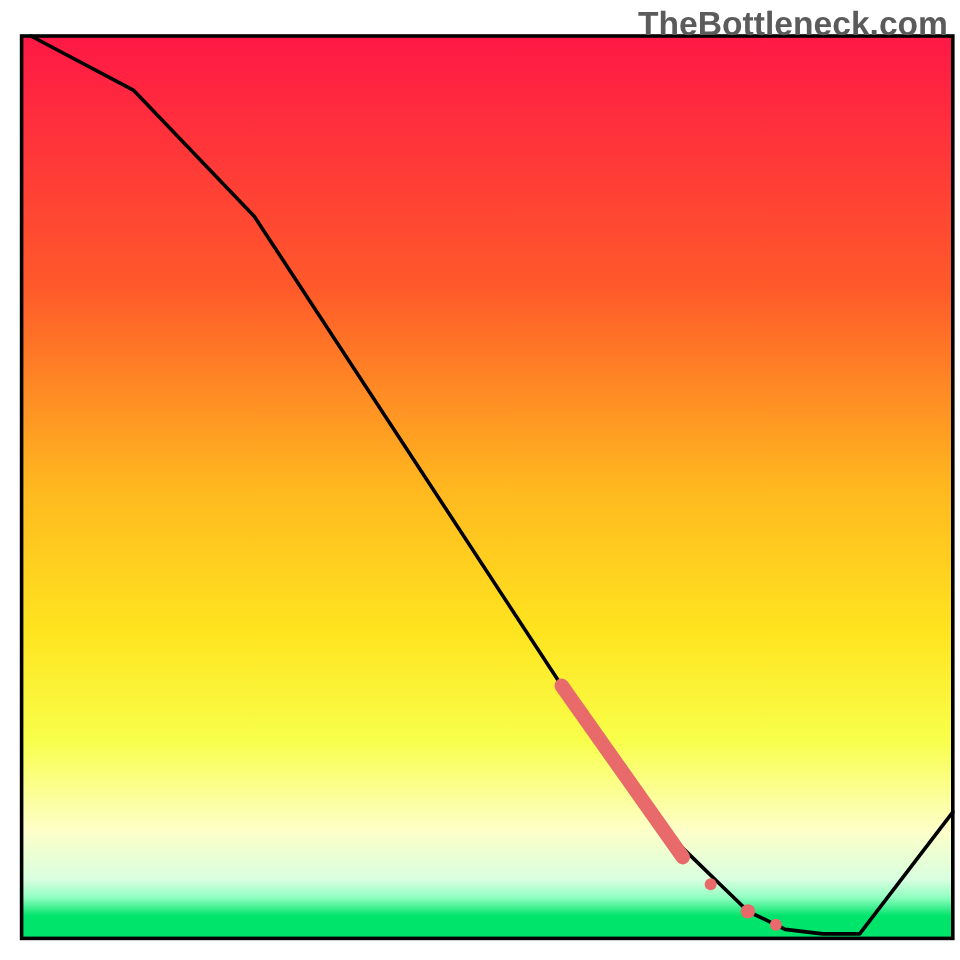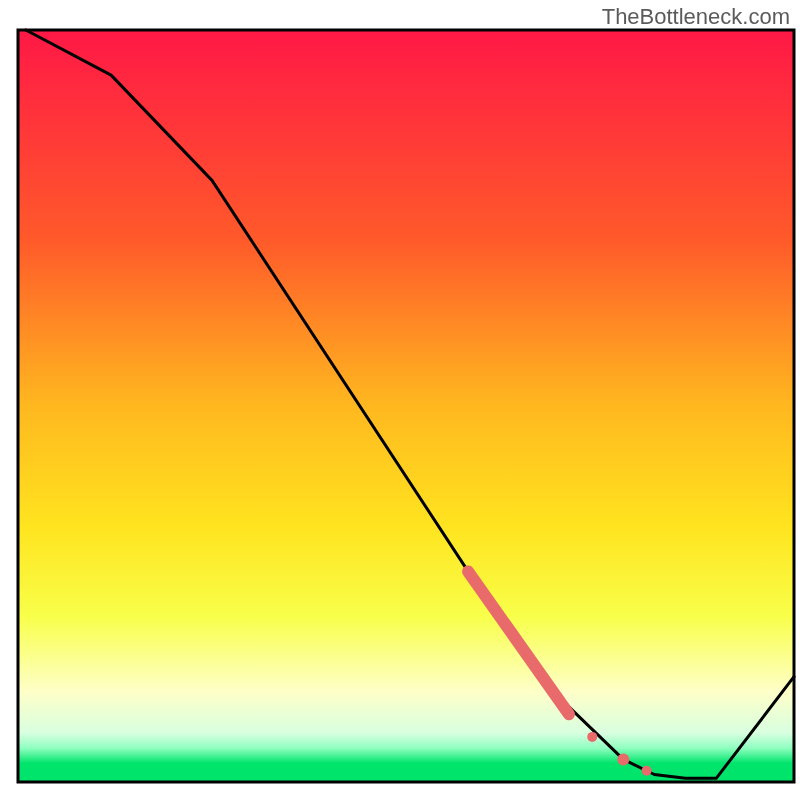--- a/index.html
+++ b/index.html
@@ -13,23 +13,23 @@
   .chart-container {
     position: relative;
     width: 800px;
     height: 800px;
   }
   .watermark {
     position: absolute;
     top: 4px;
     right: 10px;
     font-family: Arial, Helvetica, sans-serif;
-    font-size: 22px;
+    font-size: 28px;
     color: #5b5b5b;
-    font-weight: 400;
+    font-weight: 700;
     z-index: 10;
   }
   svg {
     display: block;
   }
 </style>
 </head>
 <body>
 
 <div class="chart-container">

